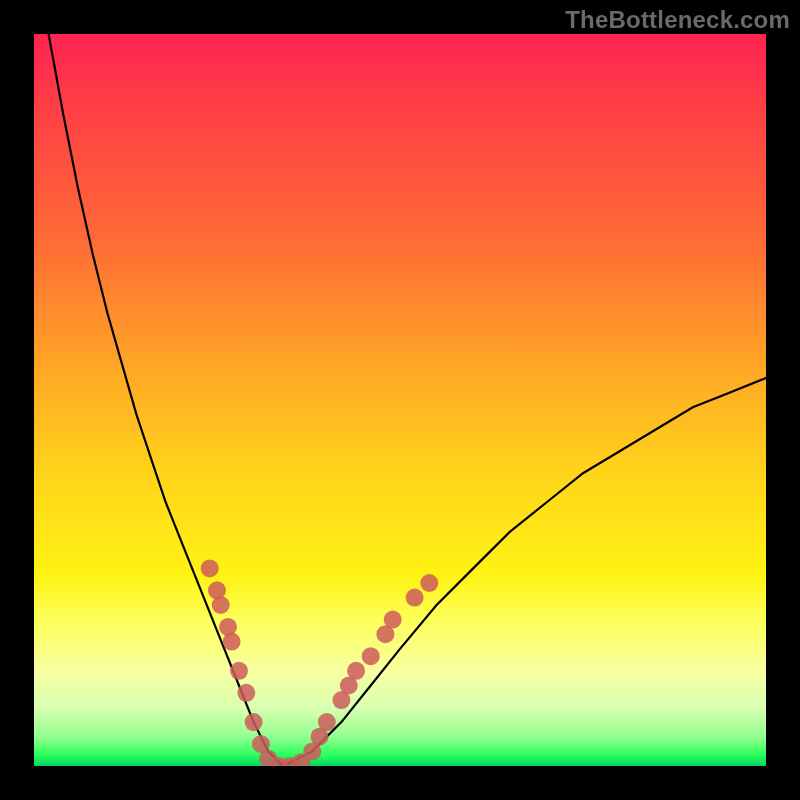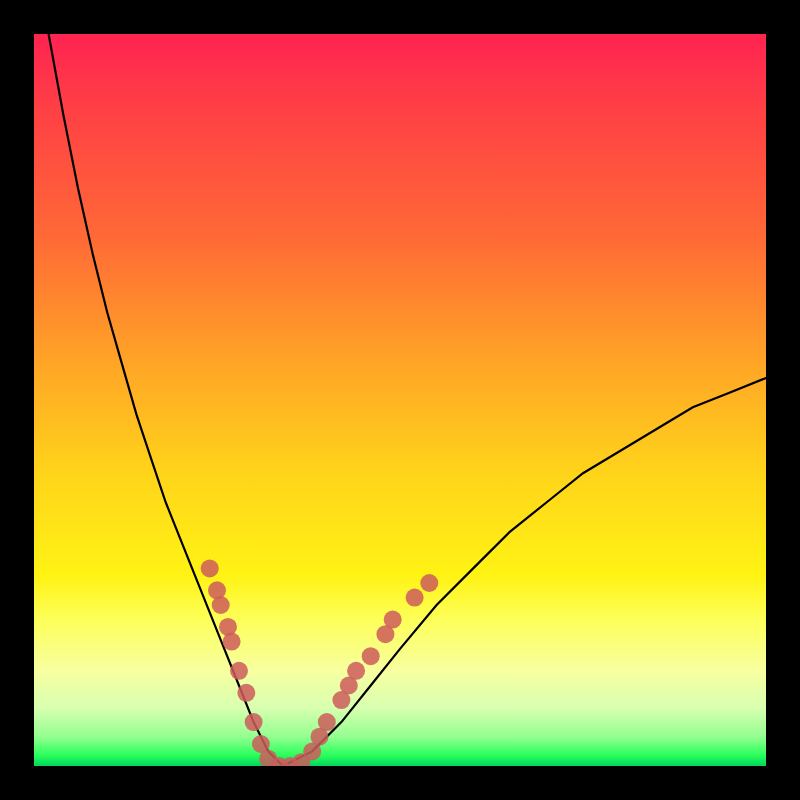--- a/index.html
+++ b/index.html
@@ -91,13 +91,14 @@
           <circle cx="314.8" cy="651.5" r="9" fill="#cd5c5c" fill-opacity="0.85"></circle>
           <circle cx="322.1" cy="636.8" r="9" fill="#cd5c5c" fill-opacity="0.85"></circle>
           <circle cx="336.7" cy="622.2" r="9" fill="#cd5c5c" fill-opacity="0.85"></circle>
           <circle cx="351.4" cy="600.2" r="9" fill="#cd5c5c" fill-opacity="0.85"></circle>
           <circle cx="358.7" cy="585.6" r="9" fill="#cd5c5c" fill-opacity="0.85"></circle>
           <circle cx="380.6" cy="563.6" r="9" fill="#cd5c5c" fill-opacity="0.85"></circle>
           <circle cx="395.3" cy="549.0" r="9" fill="#cd5c5c" fill-opacity="0.85"></circle>
         </g>
     </svg>
   </div>
+  <div class="watermark">TheBottleneck.com</div>
 </div>
 
 </body></html>

